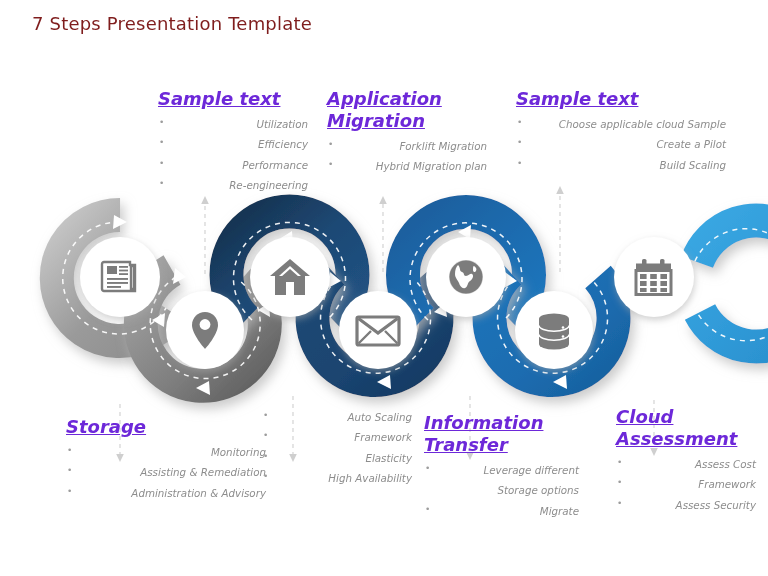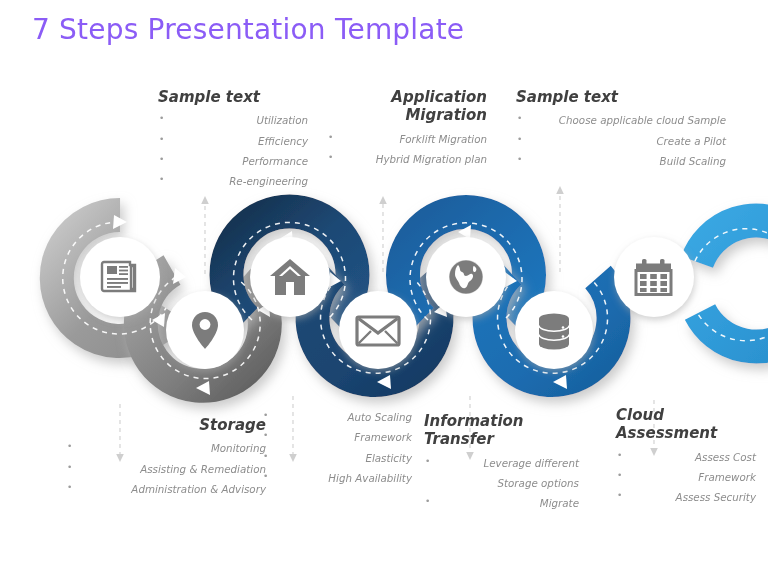--- a/index.html
+++ b/index.html
@@ -14,50 +14,51 @@
     overflow: hidden;
     font-family: "DejaVu Sans", "Liberation Sans", sans-serif;
     -webkit-font-smoothing: antialiased;
   }
 
   
   #page-title {
     position: absolute;
     left: 32px;
     top: 13px;
-    font-size: 28px;
+    font-size: 18px;
     font-weight: 400;
-    color: #8b5cf6;
+    color: #7f1d1d;
     letter-spacing: 0.2px;
     white-space: nowrap;
   }
 
   
   #diagram {
     position: absolute;
     left: 0;
     top: 0;
     width: 768px;
     height: 576px;
   }
 
   
   .txt-block {
     position: absolute;
   }
   .blk-head {
-    font-size: 15px;
+    font-size: 18px;
     font-weight: 700;
     font-style: italic;
-    color: #404040;
+    color: #6d28d9;
     line-height: 1.22;
     margin: 0 0 9px 0;
     white-space: pre-line;
-  }
-  .blk-head.center { text-align: right; }
+    text-decoration: underline;
+  }
+  .blk-head.center { text-align: left; }
   .blk-list {
     list-style: none;
     margin: 0;
     padding: 0;
   }
   .blk-list li {
     font-size: 10.3px;
     font-style: italic;
     color: #8d8d8d;
     line-height: 1.0;

